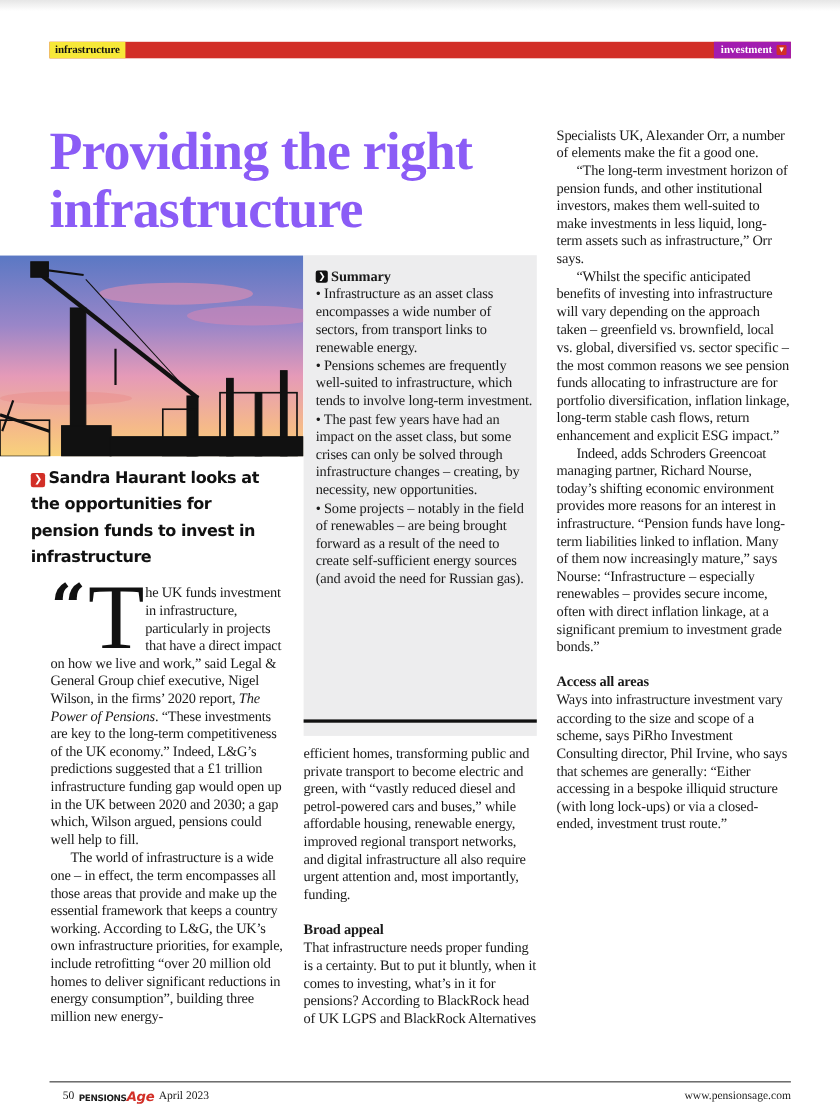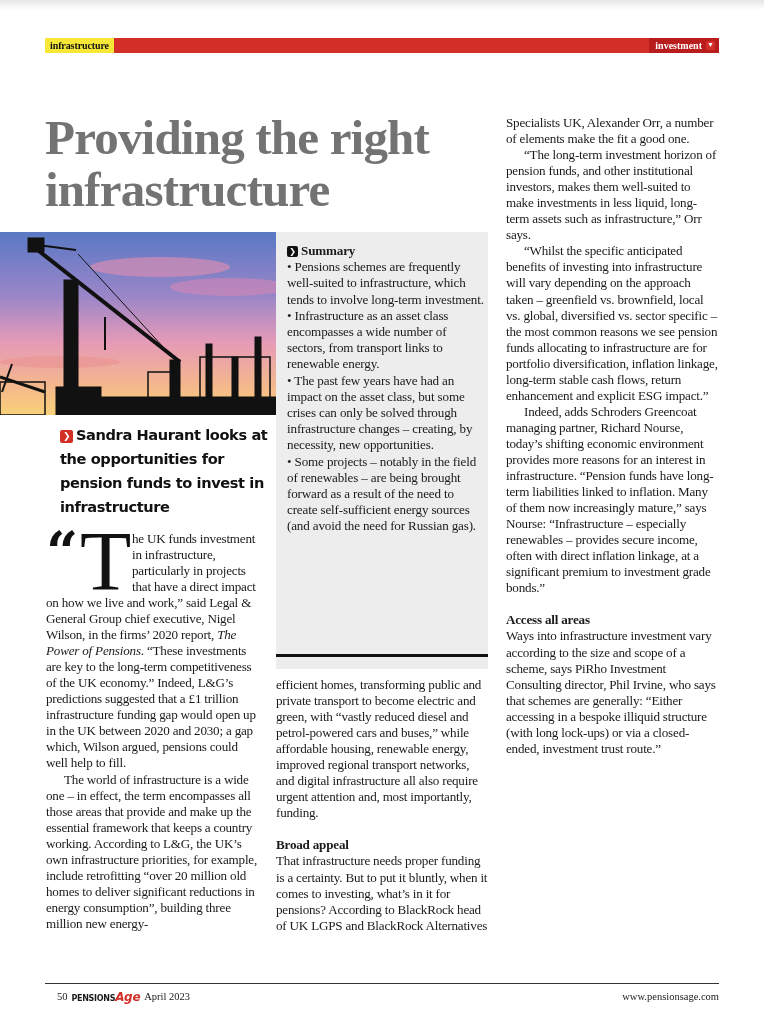--- a/index.html
+++ b/index.html
@@ -1,30 +1,30 @@
 <!DOCTYPE html>
 <html><head>
 <meta charset="utf-8">
 <style>
   html, body { margin:0; padding:0; background:#fff; }
   body { width:764px; height:1018px; position:relative; overflow:hidden; font-family:"Liberation Serif", "DejaVu Serif", serif; color:#1a1a1a; }
   .topshade { position:absolute; left:0; top:0; width:764px; height:10px; background:linear-gradient(#e6e6e6,#fff); }
   .band { position:absolute; left:45px; top:38px; width:674px; height:15px; background:#d22f27; }
   .tag-left { position:absolute; left:0; top:0; height:15px; padding:0 5px; background:#f7e838; font-size:10px; line-height:15px; color:#111; font-weight:bold; letter-spacing:-0.1px; }
-  .tag-right { position:absolute; right:0; top:0; height:15px; padding:0 4px 0 6px; background:#b91c1c; color:#fff; font-size:10px; line-height:15px; font-weight:bold; display:flex; align-items:center; gap:4px; }
+  .tag-right { position:absolute; right:0; top:0; height:15px; padding:0 4px 0 6px; background:#a21caf; color:#fff; font-size:10px; line-height:15px; font-weight:bold; display:flex; align-items:center; gap:4px; }
   .tag-right .chev { width:9px; height:9px; background:#d22f27; border-radius:1px; display:inline-flex; align-items:center; justify-content:center; color:#fff; font-size:7px; line-height:9px; }
-  h1.title { position:absolute; left:45px; top:112px; width:460px; margin:0; font-size:49px; line-height:52px; font-weight:bold; letter-spacing:-0.8px; color:#737373; }
+  h1.title { position:absolute; left:45px; top:112px; width:460px; margin:0; font-size:49px; line-height:52px; font-weight:bold; letter-spacing:-0.8px; color:#8b5cf6; }
   .photo { position:absolute; left:0; top:232px; width:276px; height:183px; overflow:hidden; }
   .photo svg { display:block; }
   .summary-box { position:absolute; left:276px; top:232px; width:212px; height:437px; background:#ededee; }
   .summary-inner { position:absolute; left:287px; top:243px; width:200px; font-size:13.1px; line-height:16.2px; letter-spacing:-0.15px; }
   .summary-inner .sh { font-weight:bold; display:flex; align-items:center; gap:3px; }
   .icon-arrow { display:inline-flex; width:11px; height:11px; background:#111; color:#fff; border-radius:2px; align-items:center; justify-content:center; font-size:8px; line-height:11px; font-family:"DejaVu Sans", sans-serif; }
   .summary-rule { position:absolute; left:276px; top:654px; width:212px; height:3px; background:#111; }
-  .standfirst { position:absolute; left:60px; top:423px; width:225px; font-family:"DejaVu Sans", sans-serif; font-weight:bold; font-size:14.6px; line-height:24px; letter-spacing:-0.4px; color:#111; }
+  .standfirst { position:absolute; left:28px; top:423px; width:225px; font-family:"DejaVu Sans", sans-serif; font-weight:bold; font-size:14.6px; line-height:24px; letter-spacing:-0.4px; color:#111; }
   .standfirst .icon-red { display:inline-flex; width:13px; height:13px; background:#d22f27; color:#fff; border-radius:2px; align-items:center; justify-content:center; font-size:9px; vertical-align:1px; margin-right:3px; }
   .col { position:absolute; font-size:13.1px; line-height:16.05px; letter-spacing:-0.2px; color:#1a1a1a; }
   .col p { margin:0; }
   .col .ind { text-indent:18px; }
   .col .sub { font-weight:bold; margin-top:16px; }
   .col1 { left:46px; top:531px; width:216px; }
   .col2 { left:276px; top:677px; width:212px; }
   .col3 { left:506px; top:115px; width:212px; }
   .dropcap-wrap { height:64px; position:relative; }
   .quote-mark { position:absolute; left:0; top:-4px; font-size:56px; line-height:50px; font-weight:bold; color:#111; font-family:"DejaVu Serif", serif; letter-spacing:-6px; }
@@ -90,22 +90,22 @@
     </g>
   </svg>
 </div>
 
 <div class="summary-box"></div>
 <div class="summary-inner">
   <div class="sh">
     <span class="icon-arrow">❯</span>
     <span>Summary</span>
   </div>
+  <div>• Infrastructure as an asset class encompasses a wide number of sectors, from transport links to renewable energy.</div>
   <div>• Pensions schemes are frequently well-suited to infrastructure, which tends to involve long-term investment.</div>
-  <div>• Infrastructure as an asset class encompasses a wide number of sectors, from transport links to renewable energy.</div>
   <div>• The past few years have had an impact on the asset class, but some crises can only be solved through infrastructure changes – creating, by necessity, new opportunities.</div>
   <div>• Some projects – notably in the field of renewables – are being brought forward as a result of the need to create self-sufficient energy sources (and avoid the need for Russian gas).</div>
 </div>
 <div class="summary-rule"></div>
 
 <div class="standfirst">
   <span class="icon-red">❯</span><span>Sandra Haurant looks at the opportunities for pension funds to invest in infrastructure</span>
 </div>
 
 <div class="col col1">

